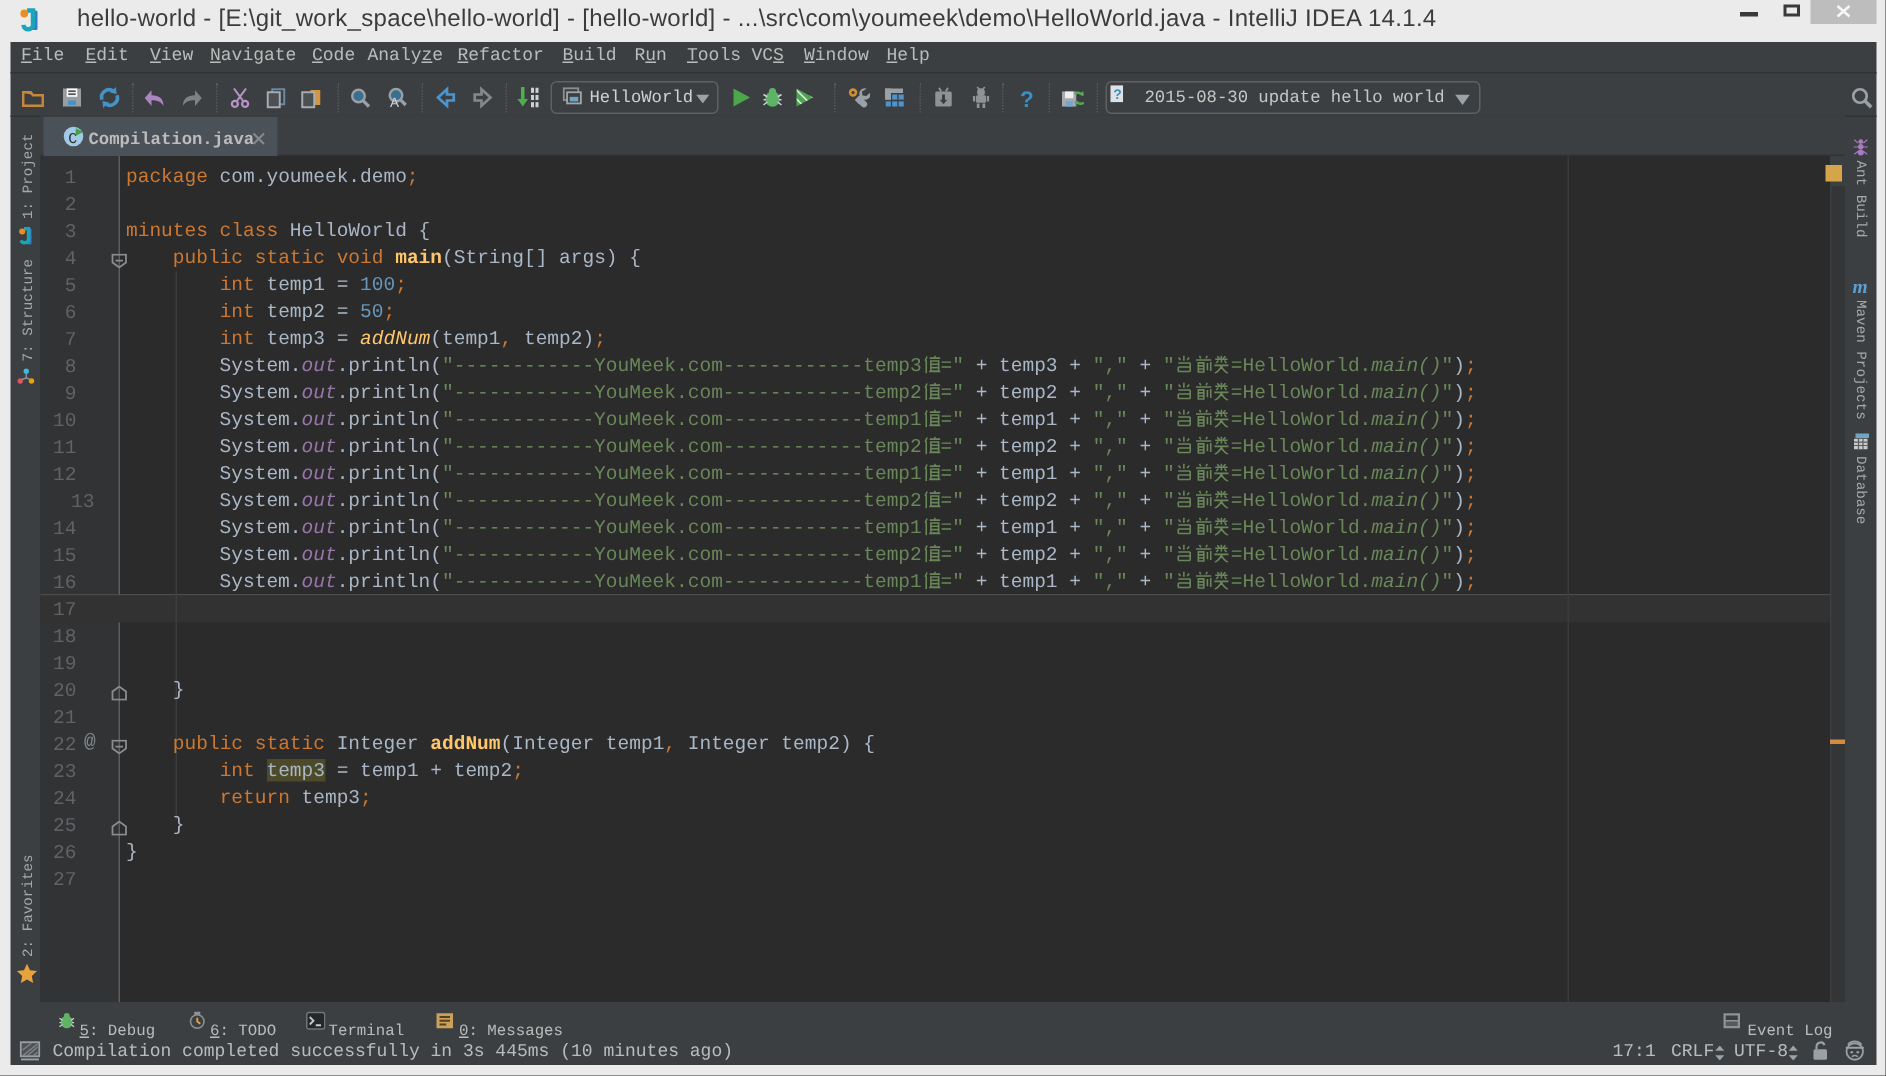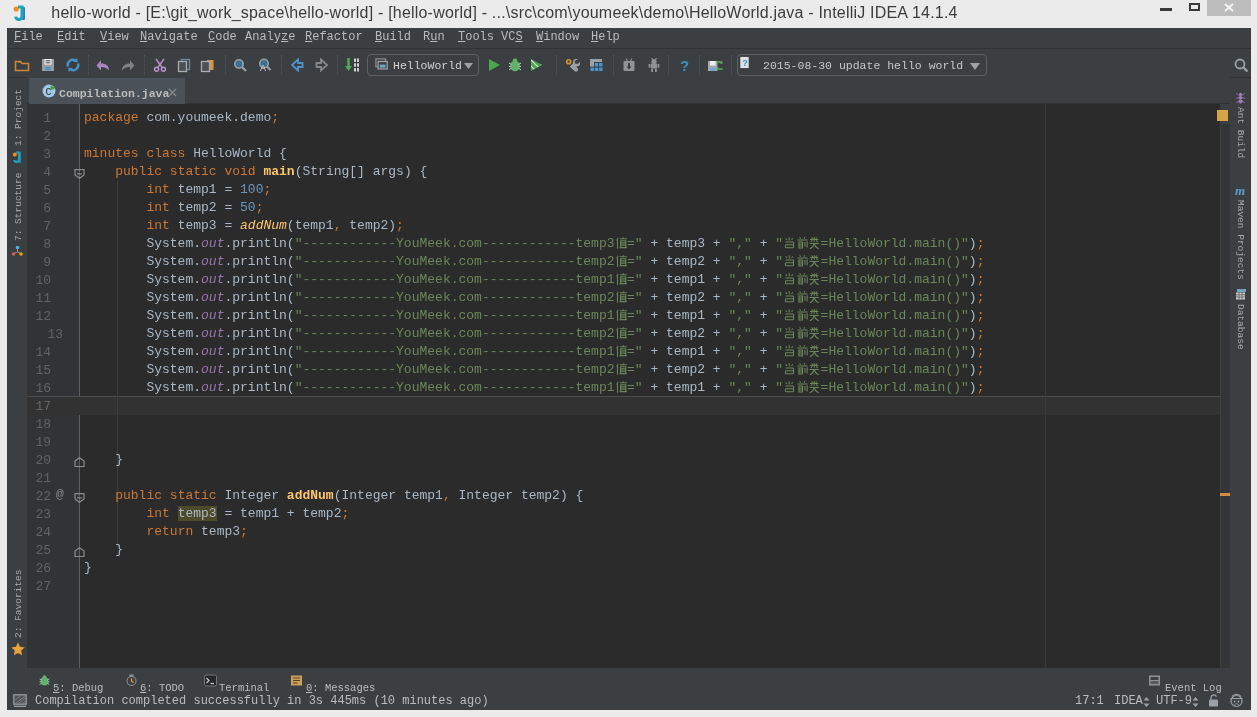--- a/index.html
+++ b/index.html
@@ -22,21 +22,21 @@
 #tab{left:29px;top:78px;width:156px;height:27px;background:#4b5158}
 #tabtxt{left:59px;top:87px;font:bold 11.5px "Liberation Mono",monospace;color:#bcbcbc}
 
 #ed{left:27px;top:104px;width:1193px;height:564px;background:#2b2b2b}
 #gut{left:0;top:0;width:52px;height:564px;background:#313335}
 #gutline{left:52px;top:0;width:1px;height:564px;background:#5c5f61}
 .ln{position:absolute;width:24px;text-align:right;font:13px "Liberation Mono",monospace;color:#606366;line-height:18px}
 pre.code{position:absolute;font:13px "Liberation Mono",monospace;line-height:18px;color:#a9b7c6}
 .k{color:#cc7832}.s{color:#6a8759}.n{color:#6897bb}
 .m{color:#ffc66b;font-weight:bold}.mi2{color:#ffc66b;font-style:italic}
-.f{color:#9876aa;font-style:italic}.si{}
+.f{color:#9876aa;font-style:italic}.si{font-style:italic}
 .hl{background:#4d4a2a}
 .cjk{display:inline-block;width:12.5px;height:13px;vertical-align:-2px}
 .cjk path,.cjk line{stroke:#6a8759;stroke-width:1.1;fill:none}
 
 .vlb{position:absolute;font:9.5px "Liberation Mono",monospace;color:#a6a9ab;white-space:pre}
 .lv{transform:rotate(-90deg);transform-origin:0 0}
 .rv{transform:rotate(90deg);transform-origin:0 0}
 .bt{position:absolute;top:682px;font:10.5px "Liberation Mono",monospace;color:#bbbbbb}
 .bt u{text-decoration:underline}
 .st{position:absolute;top:694px;font:12px "Liberation Mono",monospace;color:#bbbbbb}
@@ -480,26 +480,26 @@
     <rect x="2.5" y="7" width="8" height="3" fill="#56595c"></rect>
   </svg>
 <div class="bt" style="left:1165px">Event Log</div>
 <svg class=" ab" style="left:13px;top:694px;width:14px;height:13px" viewBox="0 0 14 13">
     <rect x="0.8" y="0.8" width="12.4" height="9.4" fill="#505356" stroke="#9aa0a6" stroke-width="1.2"></rect>
     <path d="M2 10l10-8M2 6l6-4.5M5 10l7-6M9 10l3-2.5" stroke="#85898c" stroke-width="0.8"></path>
     <line x1="1" y1="12.4" x2="13" y2="12.4" stroke="#9aa0a6" stroke-width="1.4"></line>
   </svg>
 <div class="st" style="left:35px">Compilation completed successfully in 3s 445ms (10 minutes ago)</div>
 <div class="st" style="left:1075px">17:1</div>
-<div class="st" style="left:1114px">IDEA</div>
+<div class="st" style="left:1114px">CRLF</div>
 <svg class=" ab" style="left:1143px;top:697px;width:7px;height:10px" viewBox="0 0 7 10">
     <path d="M3.5 0L6.5 3.5H0.5z" fill="#9da2a6"></path>
     <path d="M3.5 10L6.5 6.5H0.5z" fill="#9da2a6"></path>
   </svg>
-<div class="st" style="left:1156px">UTF-9</div>
+<div class="st" style="left:1156px">UTF-8</div>
 <svg class=" ab" style="left:1192px;top:697px;width:7px;height:10px" viewBox="0 0 7 10">
     <path d="M3.5 0L6.5 3.5H0.5z" fill="#9da2a6"></path>
     <path d="M3.5 10L6.5 6.5H0.5z" fill="#9da2a6"></path>
   </svg>
 <svg class=" ab" style="left:1208px;top:694px;width:11px;height:13px" viewBox="0 0 11 13">
     <rect x="1" y="5.5" width="9" height="7" rx="1" fill="#9aa0a6"></rect>
     <path d="M3 5.5V3.5a2.8 2.8 0 0 1 5.4-.8" fill="none" stroke="#9aa0a6" stroke-width="1.4"></path>
   </svg>
 <svg class=" ab" style="left:1229px;top:692px;width:15px;height:16px" viewBox="0 0 15 16">
     <circle cx="7.5" cy="9" r="5.5" fill="none" stroke="#9aa0a6" stroke-width="1.2"></circle>

